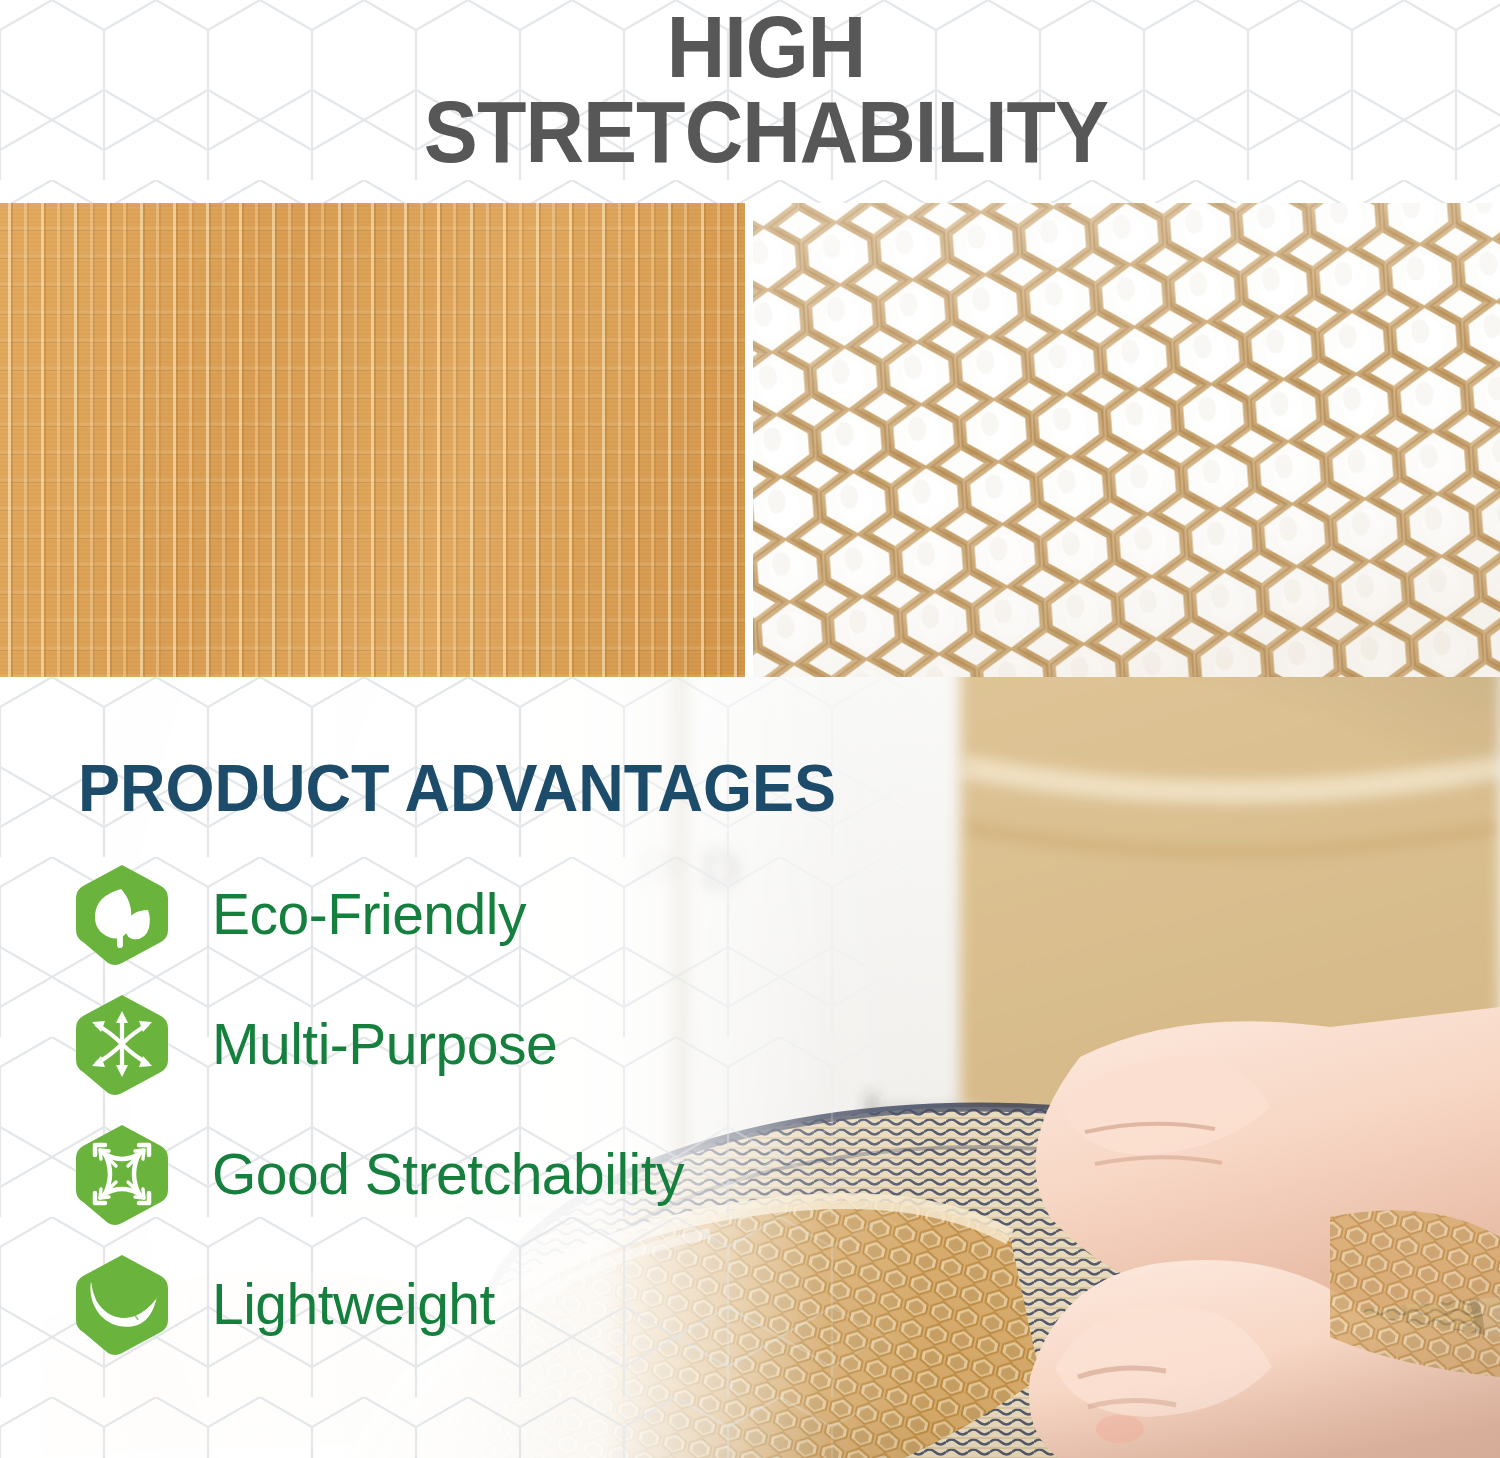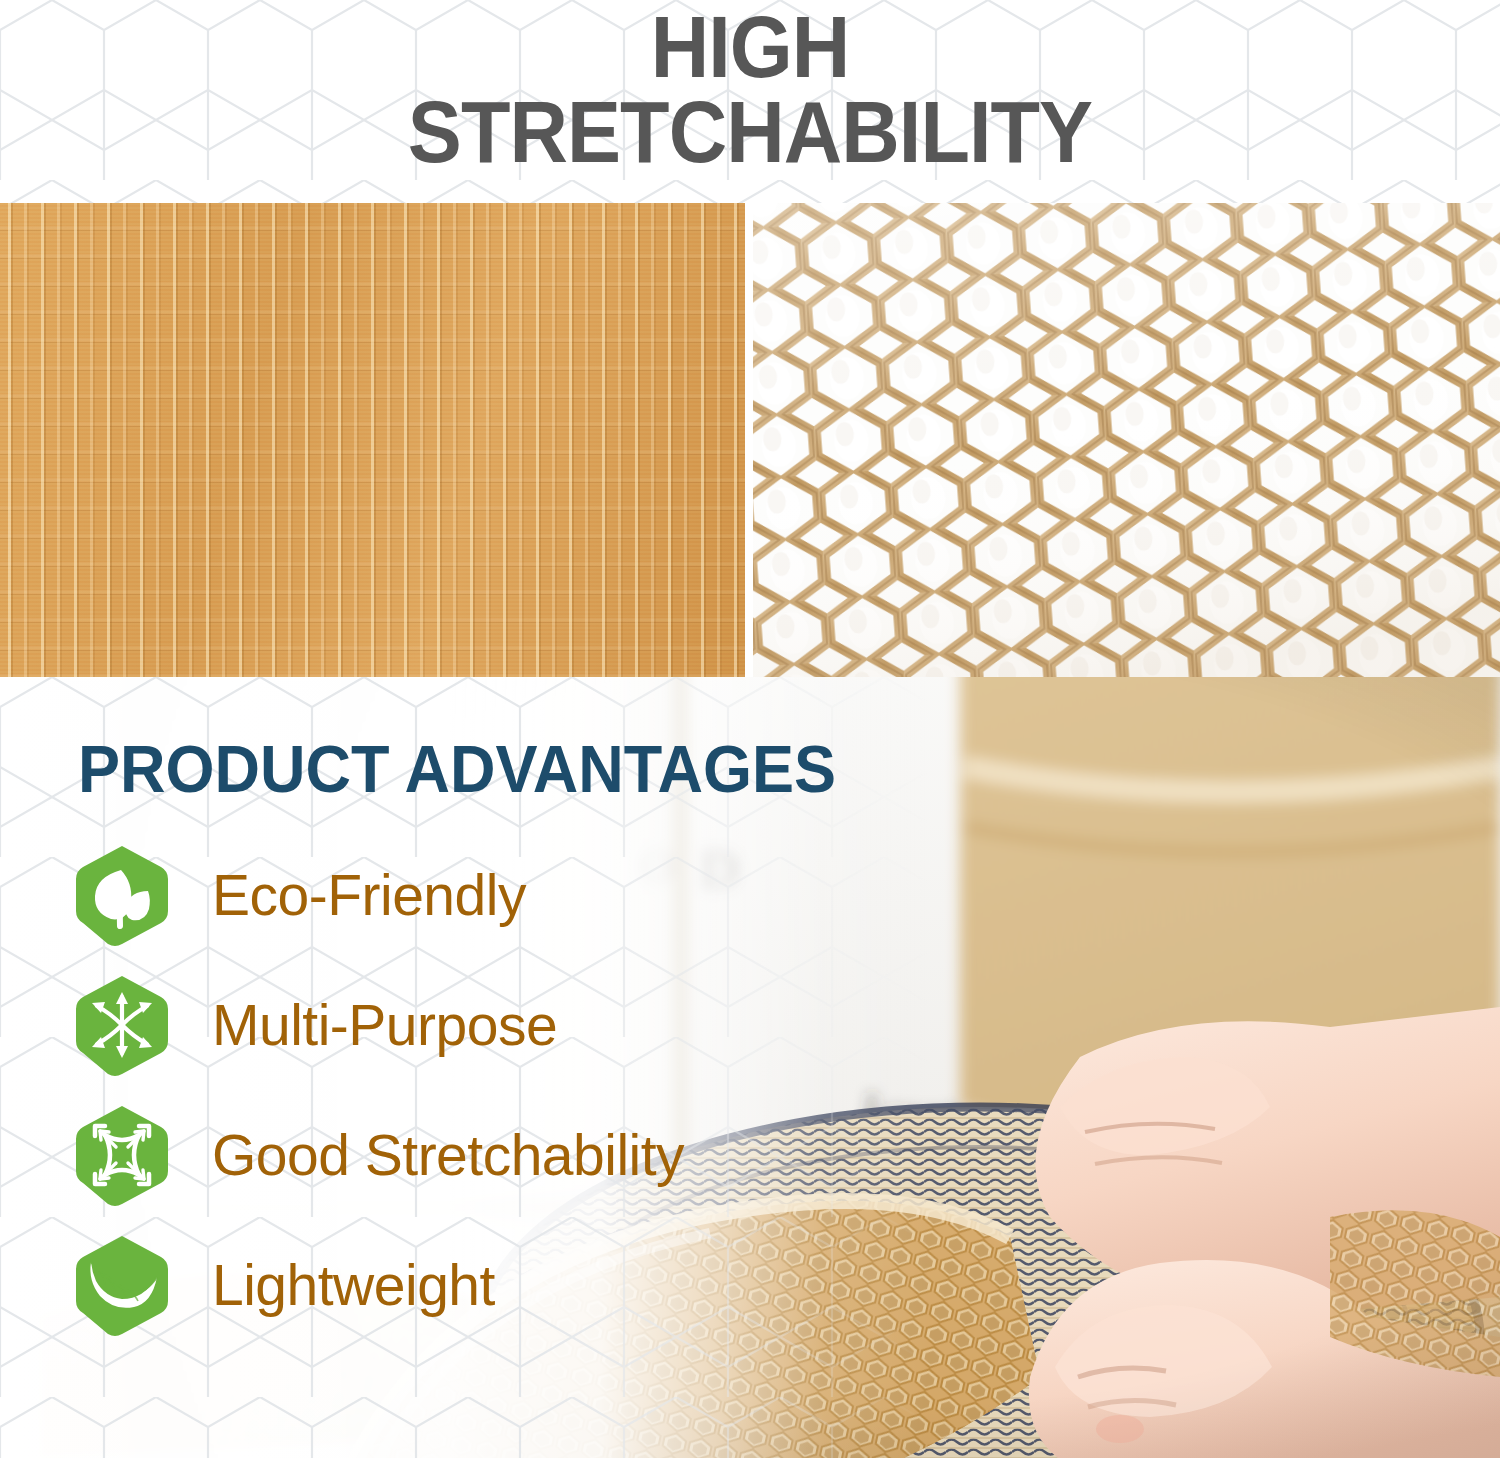--- a/index.html
+++ b/index.html
@@ -17,21 +17,21 @@
     background:#ffffff;
     overflow:hidden;
   }
   .hex-svg-bg{
     position:absolute; inset:0;
     pointer-events:none;
   }
 
   
   .header{
-    position:absolute; left:0; top:0; width:1392px; height:203px;
+    position:absolute; left:16px; top:0; width:1392px; height:203px;
     z-index:5;
   }
   .title{
     position:absolute; left:0; top:4px; width:1500px;
     text-align:center;
     color:#575757;
     font-family:"Liberation Sans", sans-serif;
     font-weight:bold;
     font-size:88px;
     line-height:0.97em;
@@ -117,21 +117,21 @@
        rgba(255,255,255,0.12) 55%,
        rgba(255,255,255,0.00) 62%);
   }
   .photo-hex{
     position:absolute; left:0; top:677px; width:1500px; height:781px;
     z-index:3; pointer-events:none;
   }
 
   
   .advantages{
-    position:absolute; left:0; top:658px; width:1500px; height:781px;
+    position:absolute; left:0; top:677px; width:1500px; height:781px;
     z-index:6;
   }
   .adv-heading{
     position:absolute; left:78px; top:72px;
     color:#1d4c6b;
     font-family:"Liberation Sans", sans-serif;
     font-weight:bold;
     font-size:67px;
     letter-spacing:0px;
     transform:scaleX(0.94);
@@ -149,21 +149,21 @@
     margin-bottom:26px;
   }
   .adv-badge{
     position:relative;
     width:100px; height:104px;
     flex:0 0 100px;
   }
   .adv-badge svg{ display:block; width:100px; height:104px; }
   .adv-label{
     margin-left:40px;
-    color:#a16207;
+    color:#15803d;
     font-family:"Liberation Sans", sans-serif;
     font-weight:normal;
     font-size:57px;
     letter-spacing:-0.5px;
     white-space:nowrap;
     line-height:1;
   }
 </style>
 </head>
 <body>

